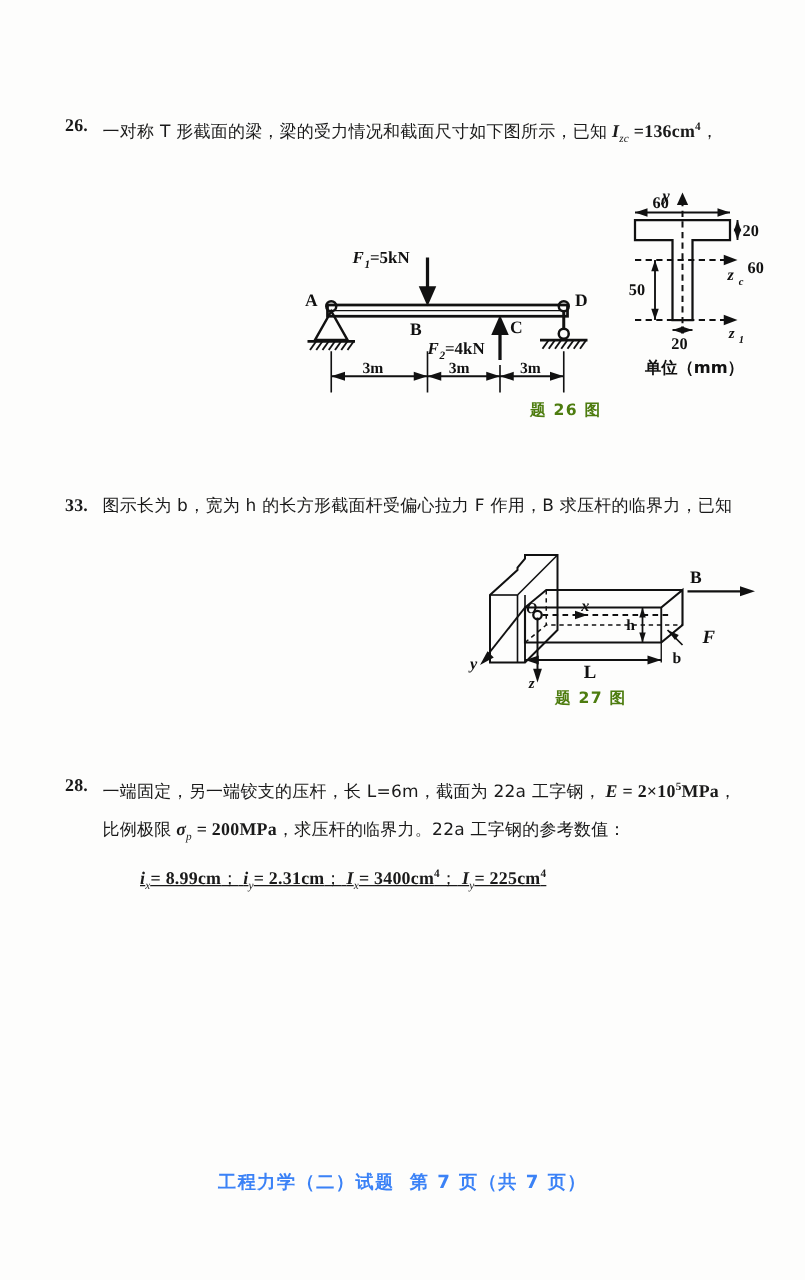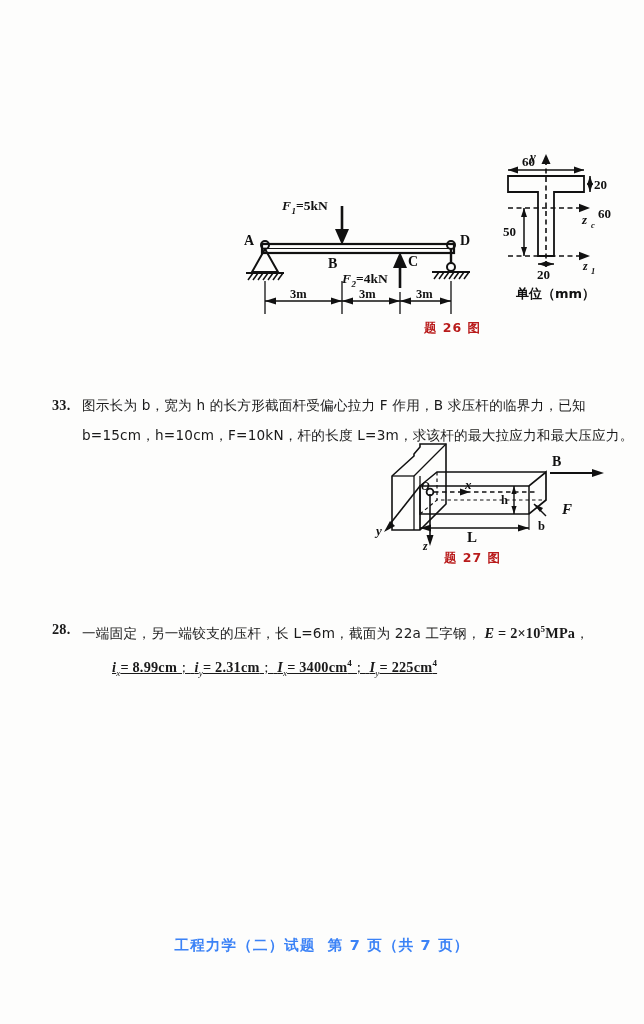--- a/index.html
+++ b/index.html
@@ -68,21 +68,21 @@
   }
 
   
   .figure { position: absolute; }
   .fig-caption {
     position: absolute;
     font-family: "DejaVu Sans", "Liberation Sans", sans-serif;
     font-size: 12.5px;
     font-weight: 600;
     letter-spacing: 1px;
-    color: #b91c1c;
+    color: #4d7c0f;
   }
 
   
   .footer {
     position: absolute;
     left: 0;
     right: 0;
     top: 936px;
     text-align: center;
     font-family: "DejaVu Sans", "Liberation Sans", sans-serif;
@@ -112,20 +112,28 @@
     font-weight: 600;
     fill: #111;
   }
 </style>
 </head>
 <body>
 
 <div class="page">
 
   <div class="question" style="top:86px;">
+    <div class="q-line">
+      <span class="q-num">26.</span>
+      <span class="q-body">
+        <span class="cn">一对称 T 形截面的梁，梁的受力情况和截面尺寸如下图所示，已知</span>
+        <span class="mi">I</span><span class="sub">zc</span>
+        <span class="mn">=136cm</span><span class="sup mn">4</span><span class="cn">，</span>
+      </span>
+    </div>
   </div>
 
   <div class="figure" style="left:232px; top:188px;">
     <svg width="260" height="130" viewBox="0 0 260 130">
 
       <rect class="stk" x="30" y="56" width="192" height="9" stroke-width="2.2" fill="#ffffff"></rect>
       <line class="stk" x1="30" y1="60.5" x2="222" y2="60.5" stroke-width="1"></line>
 
       <circle class="stk" cx="33" cy="57" r="4" stroke-width="2" fill="#fff"></circle>
       <path class="stk" d="M33 61 L20 84 L46 84 Z" stroke-width="2"></path>
@@ -249,24 +257,20 @@
     </svg>
   </div>
 
   <div class="fig-caption" style="left:424px; top:320px;">题 26 图</div>
 
   <div class="question" style="top:390px;">
     <div class="q-line">
       <span class="q-num">33.</span>
       <span class="q-body cn">图示长为 b，宽为 h 的长方形截面杆受偏心拉力 F 作用，B 求压杆的临界力，已知</span>
     </div>
-    <div class="q-line">
-      <span class="q-num"></span>
-      <span class="q-body cn">b=15cm，h=10cm，F=10kN，杆的长度 L=3m，求该杆的最大拉应力和最大压应力。</span>
-    </div>
   </div>
 
   <div class="figure" style="left:374px; top:442px;">
     <svg width="235" height="110" viewBox="0 0 235 110">
 
       <path class="stk" d="M18 88 L18 34 L40 14 L40 12 L46 5 L46 2 L72 2 L72 62 L46 88 Z" stroke-width="1.6" fill="#ffffff"></path>
       <path class="stk" d="M40 34 L18 34" stroke-width="1.3"></path>
       <path class="stk" d="M40 34 L40 88" stroke-width="1.3"></path>
       <path class="stk" d="M40 34 L72 2" stroke-width="1.3"></path>
       <path class="stk" d="M46 88 L46 34" stroke-width="1.3"></path>
@@ -324,20 +328,28 @@
 
   <div class="question" style="top:614px;">
     <div class="q-line">
       <span class="q-num">28.</span>
       <span class="q-body">
         <span class="cn">一端固定，另一端铰支的压杆，长 L=6m，截面为 22a 工字钢，</span>
         <span class="mi">E</span>
         <span class="mn">= 2×10</span><span class="sup mn">5</span><span class="mn">MPa</span><span class="cn">，</span>
       </span>
     </div>
+    <div class="q-line">
+      <span class="q-num"></span>
+      <span class="q-body">
+        <span class="cn">比例极限</span>
+        <span class="mi">σ</span><span class="sub">p</span>
+        <span class="mn">= 200MPa</span><span class="cn">，求压杆的临界力。22a 工字钢的参考数值：</span>
+      </span>
+    </div>
     <div class="q-line q-indent" style="padding-left:30px;text-decoration:underline;">
       <span class="q-num"></span>
       <span class="q-body">
         <span><span class="mi">i</span><span class="sub">x</span><span class="mn">= 8.99cm</span><span class="cn">；</span></span>
         <span><span class="mi">i</span><span class="sub">y</span><span class="mn">= 2.31cm</span><span class="cn">；</span></span>
         <span><span class="mi">I</span><span class="sub">x</span><span class="mn">= 3400cm</span><span class="sup mn">4</span><span class="cn">；</span></span>
         <span><span class="mi">I</span><span class="sub">y</span><span class="mn">= 225cm</span><span class="sup mn">4</span></span>
       </span>
     </div>
   </div>

